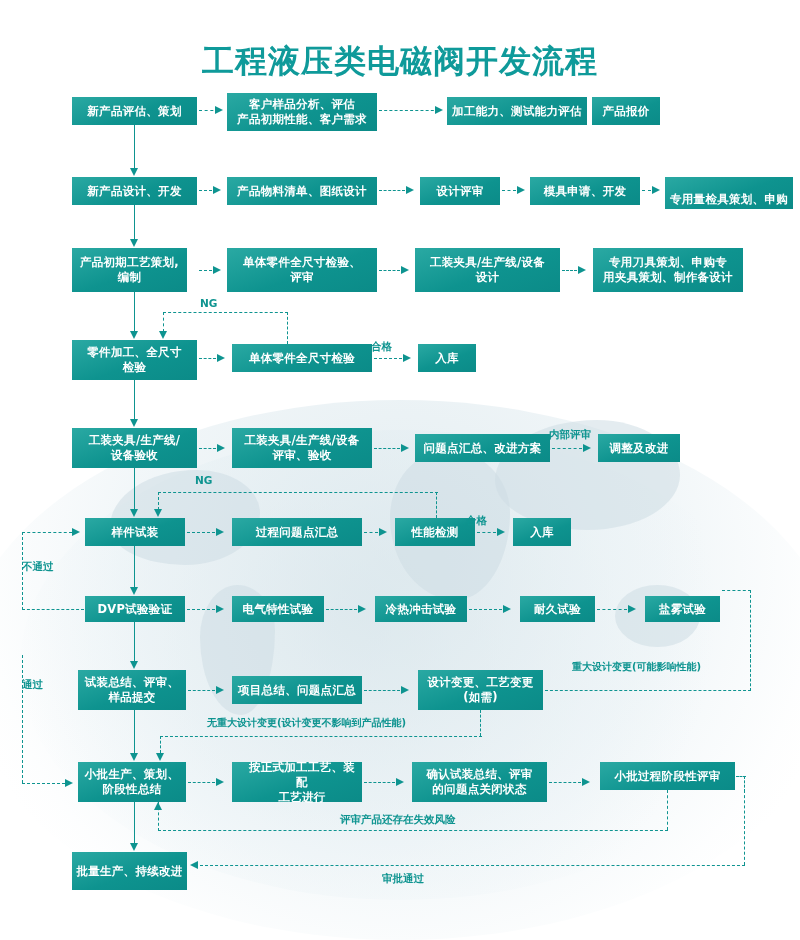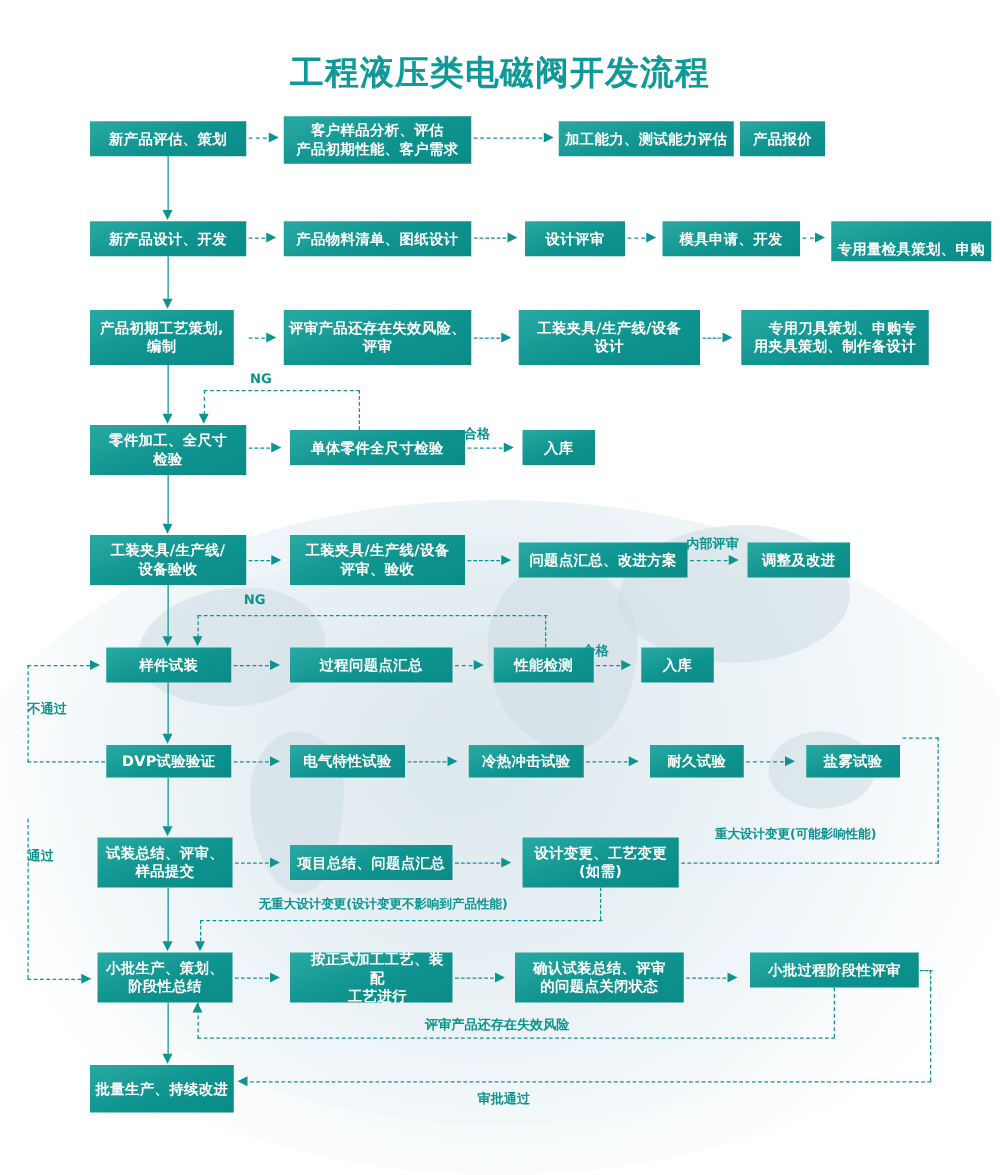--- a/index.html
+++ b/index.html
@@ -23,21 +23,21 @@
   .globe-b{
     position:absolute;left:20px;top:430px;width:760px;height:470px;border-radius:50%;
     background:radial-gradient(circle at 45% 40%, rgba(214,228,234,0.55) 0%, rgba(232,241,245,0.35) 50%, rgba(255,255,255,0) 70%);
     pointer-events:none;
   }
   .landmass{position:absolute;background:rgba(205,221,228,0.55);pointer-events:none;}
 
   
   .title{
     position:absolute;left:0;top:40px;width:800px;text-align:center;
-    font-size:27px;font-weight:bold;color:#0f9a9a;letter-spacing:1px;
+    font-size:32px;font-weight:bold;color:#0f9a9a;letter-spacing:1px;
     font-family:"DejaVu Sans","Liberation Sans",sans-serif;
   }
 
   
   .box{
     position:absolute;box-sizing:border-box;
     background:linear-gradient(160deg,#2aa9a3 0%,#0e938f 55%,#0b8b88 100%);
     color:#ffffff;
     display:flex;align-items:center;justify-content:center;
     text-align:center;
@@ -117,29 +117,29 @@
   </div>
   <div class="box" style="left:665px;top:177px;width:128px;height:32px;align-items:flex-end;">
     <span>专用量检具策划、申购</span>
   </div>
 
   <div class="box" style="left:72px;top:248px;width:115px;height:44px;">
     <span style="white-space:pre-line;">产品初期工艺策划,
 编制</span>
   </div>
   <div class="box" style="left:227px;top:248px;width:150px;height:44px;">
-    <span style="white-space:pre-line;">评审产品还存在失效风险、
+    <span style="white-space:pre-line;">单体零件全尺寸检验、
 评审</span>
   </div>
   <div class="box" style="left:415px;top:248px;width:145px;height:44px;">
     <span style="white-space:pre-line;">工装夹具/生产线/设备
 设计</span>
   </div>
   <div class="box" style="left:593px;top:248px;width:150px;height:44px;">
-    <span style="white-space:pre-line;text-align:right;">专用刀具策划、申购专
+    <span style="white-space:pre-line;">专用刀具策划、申购专
 用夹具策划、制作备设计</span>
   </div>
 
   <div class="box" style="left:72px;top:340px;width:125px;height:40px;">
     <span style="white-space:pre-line;">零件加工、全尺寸
 检验</span>
   </div>
   <div class="box" style="left:232px;top:344px;width:140px;height:28px;">
     <span>单体零件全尺寸检验</span>
   </div>

